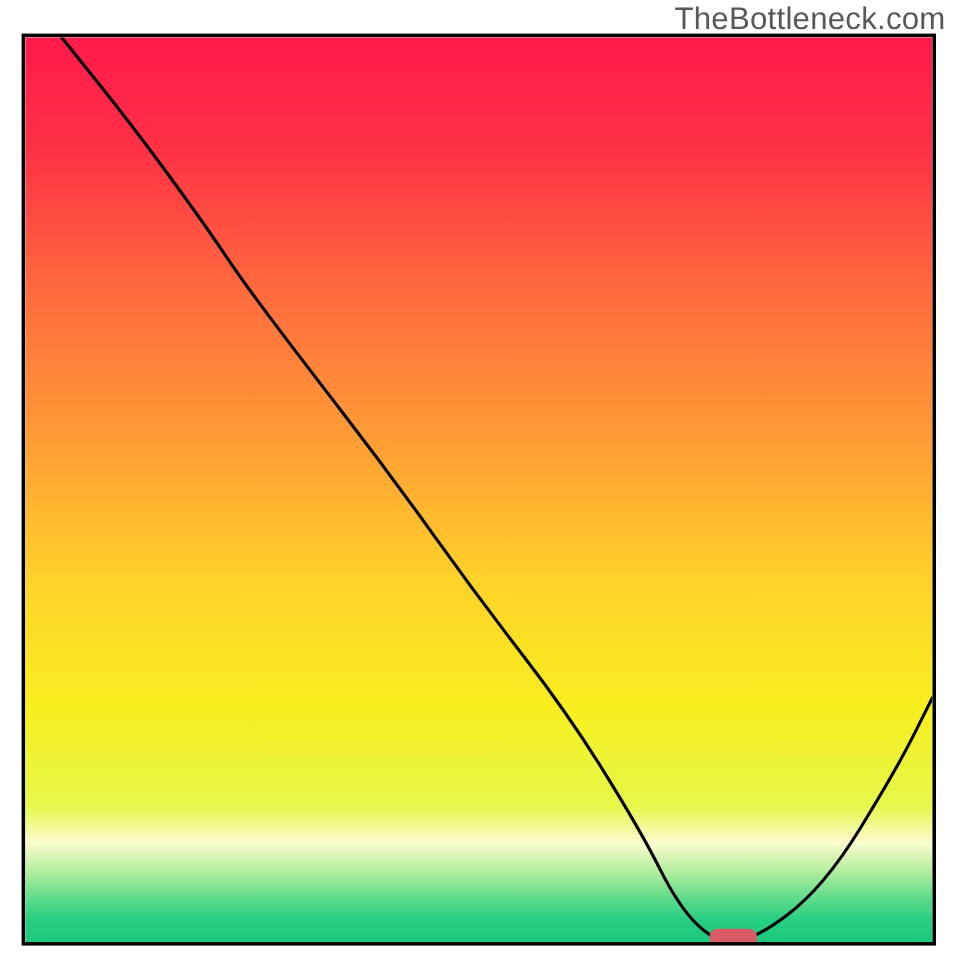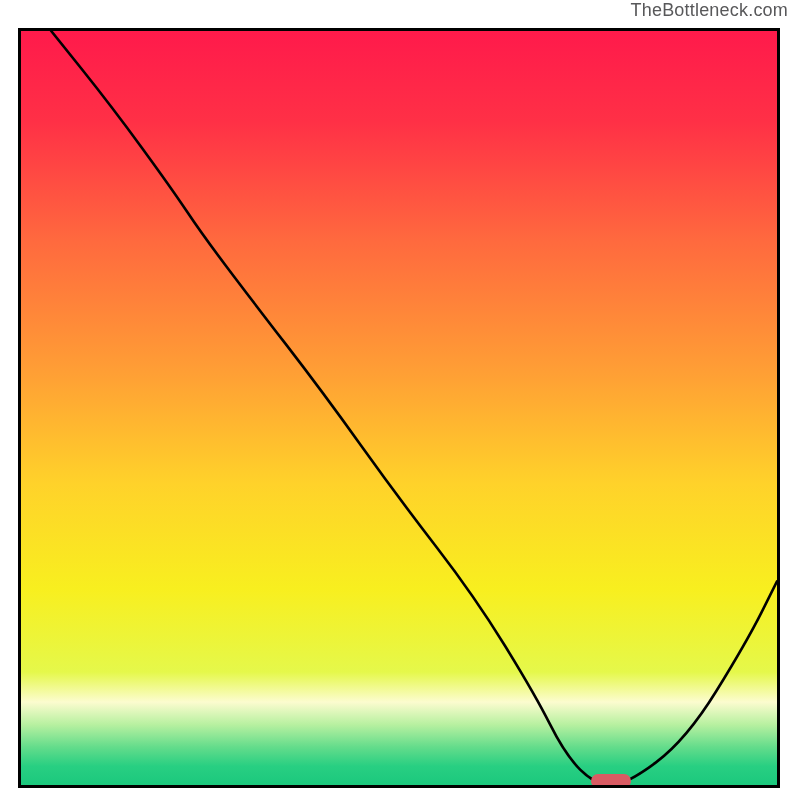--- a/index.html
+++ b/index.html
@@ -14,21 +14,21 @@
   .container {
     position: relative;
     width: 800px;
     height: 800px;
   }
   .watermark {
     position: absolute;
     top: 0px;
     right: 12px;
     color: #58585a;
-    font-size: 18px;
+    font-size: 26px;
     font-weight: 400;
     letter-spacing: 0.2px;
     z-index: 40;
   }
   .plot-border {
     position: absolute;
     top: 28px;
     left: 18px;
     width: 762px;
     height: 760px;

